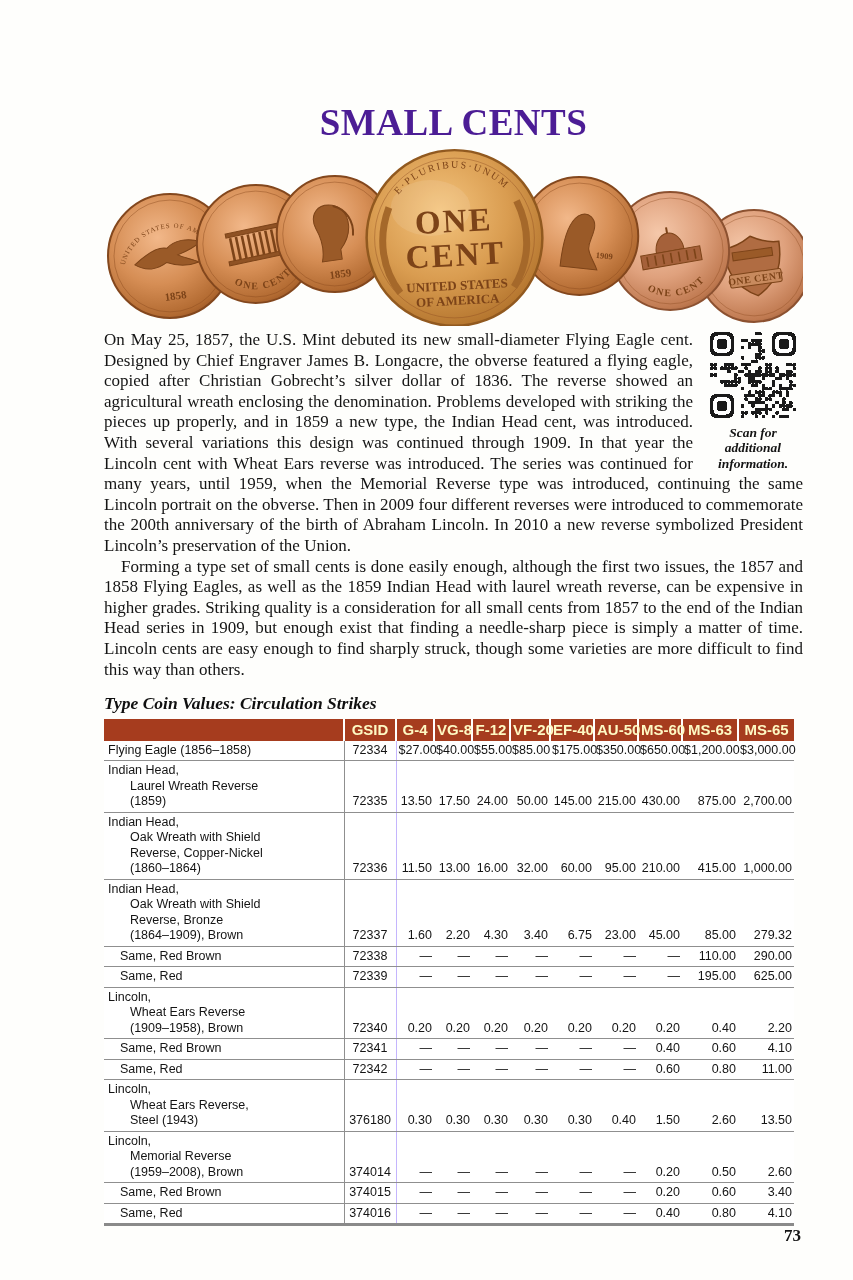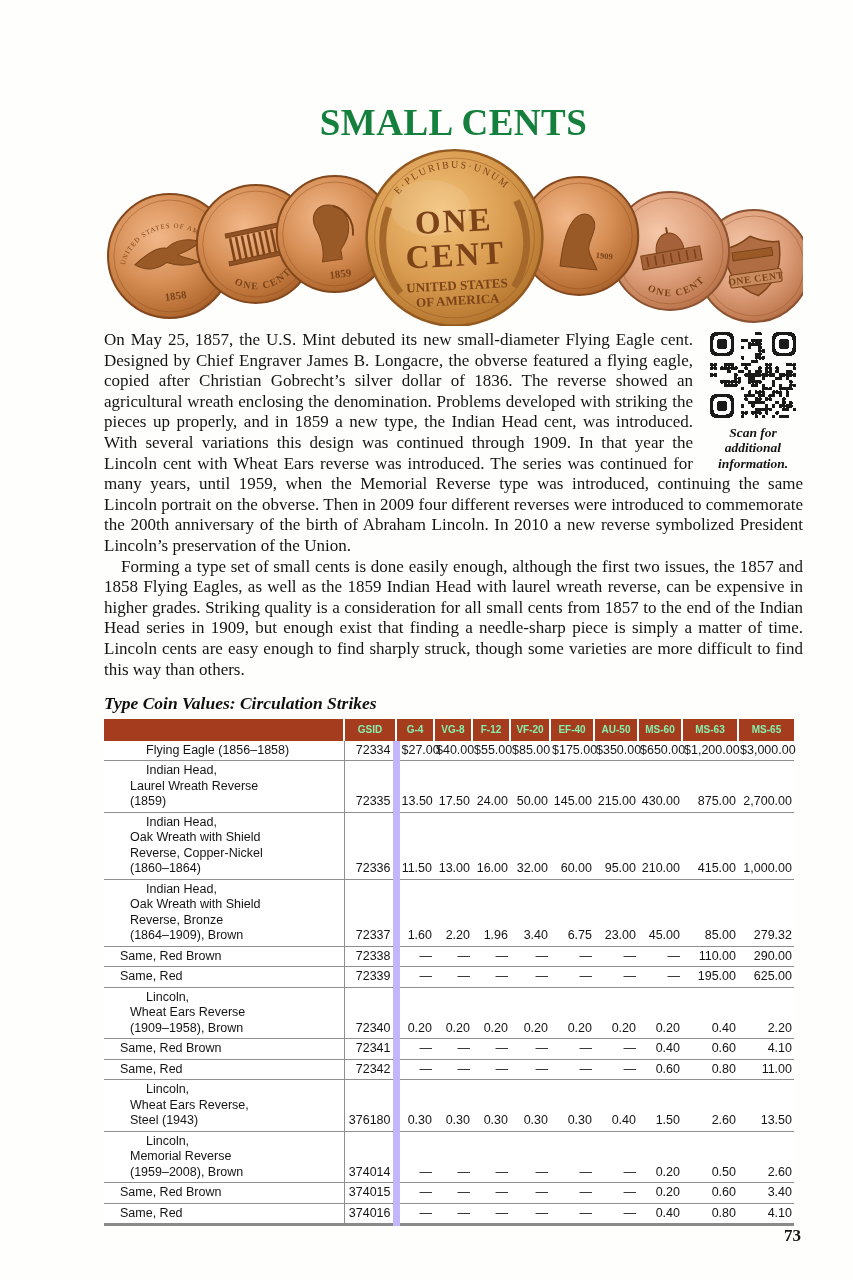--- a/index.html
+++ b/index.html
@@ -5,21 +5,21 @@
   html,body{margin:0;padding:0;}
   body{
     width:853px;height:1280px;background:#fefefc;color:#141414;
     font-family:"Liberation Serif", serif;overflow:hidden;
   }
   .page{position:relative;width:853px;height:1280px;}
   .content{position:absolute;left:104px;top:0;width:699px;}
   .page-title{
     margin:102px 0 0 0;text-align:center;
     font-size:37px;line-height:42px;font-weight:bold;letter-spacing:.5px;
-    color:#15803d;font-family:"Liberation Serif", serif;
+    color:#4c1d95;font-family:"Liberation Serif", serif;
   }
   .coin-band{margin-top:4px;height:178px;}
   .coin-band svg{display:block;}
   .intro{margin-top:4px;font-size:17px;line-height:20.6px;text-align:justify;}
   .intro p{margin:0;}
   .para2{text-indent:17px;}
   .qr-block{float:right;width:100px;margin:2px 0 0 10px;text-align:center;}
   .qr-svg{width:86px;height:86px;display:inline-block;}
   .qr-caption{
     font-size:13.5px;line-height:15.5px;font-style:italic;font-weight:bold;
@@ -27,33 +27,33 @@
   }
   .table-title{
     margin-top:13px;font-size:17.5px;font-weight:bold;
     font-family:"Liberation Serif", serif;color:#101010;font-style:italic;
   }
   table.values{
     border-collapse:collapse;table-layout:fixed;width:690px;margin-top:5px;
     font-family:"Liberation Sans", sans-serif;font-size:12.5px;line-height:15.5px;
   }
   table.values thead th{
-    background:#a63c1e;color:#86efac;font-weight:bold;font-size:10px;
+    background:#a63c1e;color:#fef9c3;font-weight:bold;font-size:15px;
     padding:3px 2px;border-left:2px solid #ffffff;text-align:center;
     white-space:nowrap;
   }
   table.values thead th:first-child{border-left:none;}
   table.values tbody td{
     border-bottom:1px solid #8f8f8f;vertical-align:bottom;
     padding:2px 2px 2px 2px;white-space:nowrap;background:#ffffff;
   }
   table.values tbody tr:last-child td{border-bottom:3px solid #8a8a8a;}
-  td.gsid{border-left:1px solid #8f8f8f;border-right:7px solid #c4b5fd;text-align:right;}
+  td.gsid{border-left:1px solid #8f8f8f;border-right:1px solid #c4b5fd;text-align:center;}
   td.num{text-align:right;}
-  td.label .l0{padding-left:2px;margin-left:38px;}
+  td.label .l0{padding-left:2px;}
   td.label .cont{padding-left:24px;}
   td.label .same{padding-left:14px;}
   .page-number{
     text-align:right;font-size:17px;font-weight:bold;
     font-family:"Liberation Serif", serif;padding-right:2px;
   }
   .coin-text{font-family:"Liberation Serif", serif;fill:#7c4318;}
 </style>
 </head>
 <body>
@@ -475,21 +475,21 @@
           <tr>
             <td class="label">
               <div class="l0">Indian Head,</div>
               <div class="cont">Oak Wreath with Shield</div>
               <div class="cont">Reverse, Bronze</div>
               <div class="cont">(1864–1909), Brown</div>
             </td>
             <td class="gsid">72337</td>
             <td class="num">1.60</td>
             <td class="num">2.20</td>
-            <td class="num">1.96</td>
+            <td class="num">4.30</td>
             <td class="num">3.40</td>
             <td class="num">6.75</td>
             <td class="num">23.00</td>
             <td class="num">45.00</td>
             <td class="num">85.00</td>
             <td class="num">279.32</td>
           </tr>
           <tr>
             <td class="label">
               <div class="same">Same, Red Brown</div>

